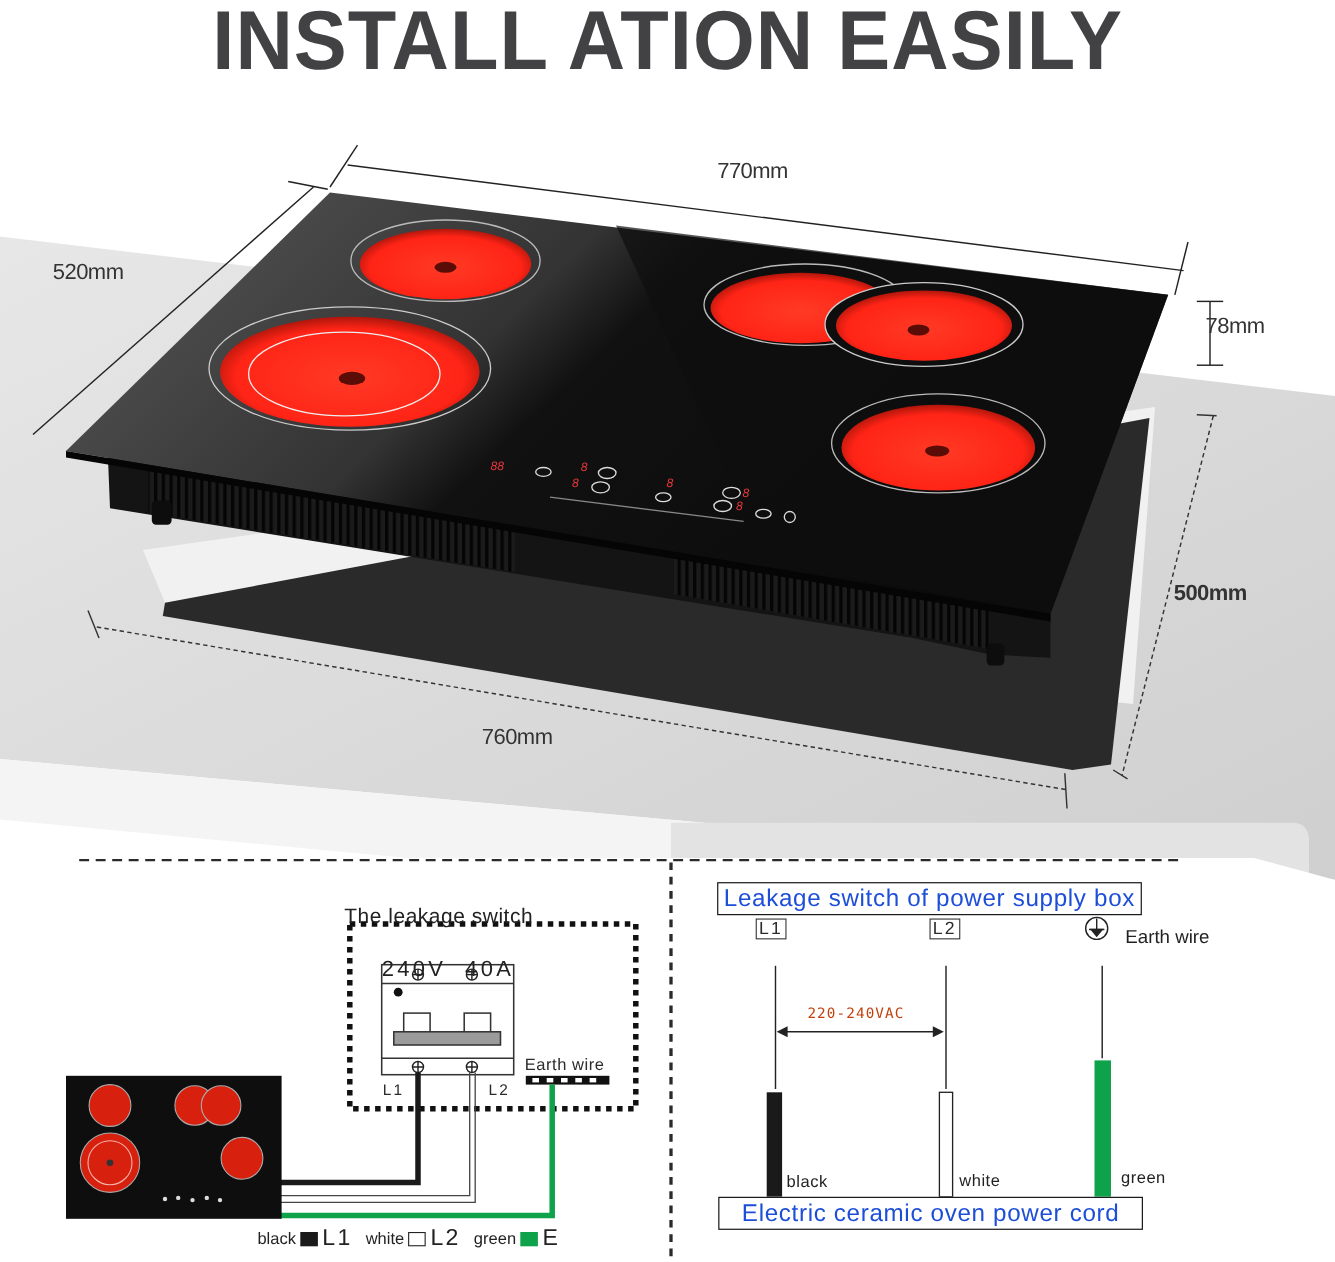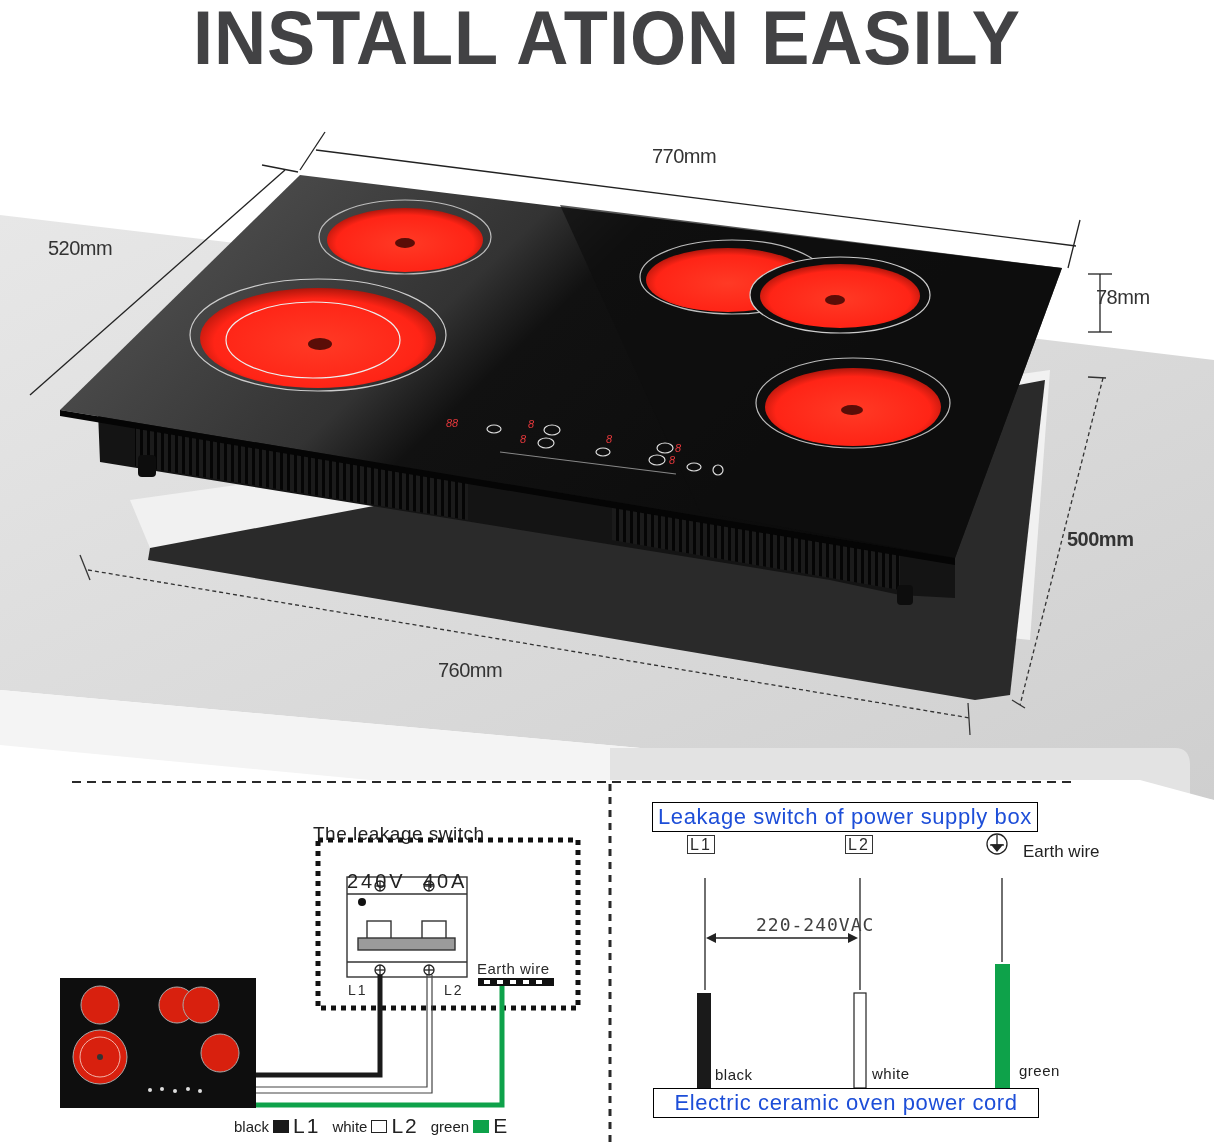--- a/index.html
+++ b/index.html
@@ -247,17 +247,17 @@
   <span class="big">L2</span>
   <span>green</span>
   <span class="swatch" style="background:#0ea24a;"></span>
   <span class="big">E</span>
 </div>
 
 <div class="abs boxlabel" style="left:652px;top:802px;">Leakage switch of power supply box</div>
 <div class="abs tag" style="left:687px;top:835px;">L1</div>
 <div class="abs tag" style="left:845px;top:835px;">L2</div>
 <div class="abs" style="left:1023px;top:842px;font-size:17px;color:#222;">Earth wire</div>
-<div class="abs" style="left:756px;top:914px;font-family:'DejaVu Sans Mono',monospace;font-size:18px;letter-spacing:1px;color:#404040;">220-240VAC</div>
+<div class="abs" style="left:734px;top:914px;font-family:'DejaVu Sans Mono',monospace;font-size:13px;letter-spacing:1px;color:#c2410c;">220-240VAC</div>
 <div class="abs wirelabel" style="left:715px;top:1066px;">black</div>
 <div class="abs wirelabel" style="left:872px;top:1065px;">white</div>
 <div class="abs wirelabel" style="left:1019px;top:1062px;">green</div>
 <div class="abs boxlabel" style="left:653px;top:1088px;width:384px;text-align:center;border-width:1.5px;padding:0;">Electric ceramic oven power cord</div>
 
 </body></html>

